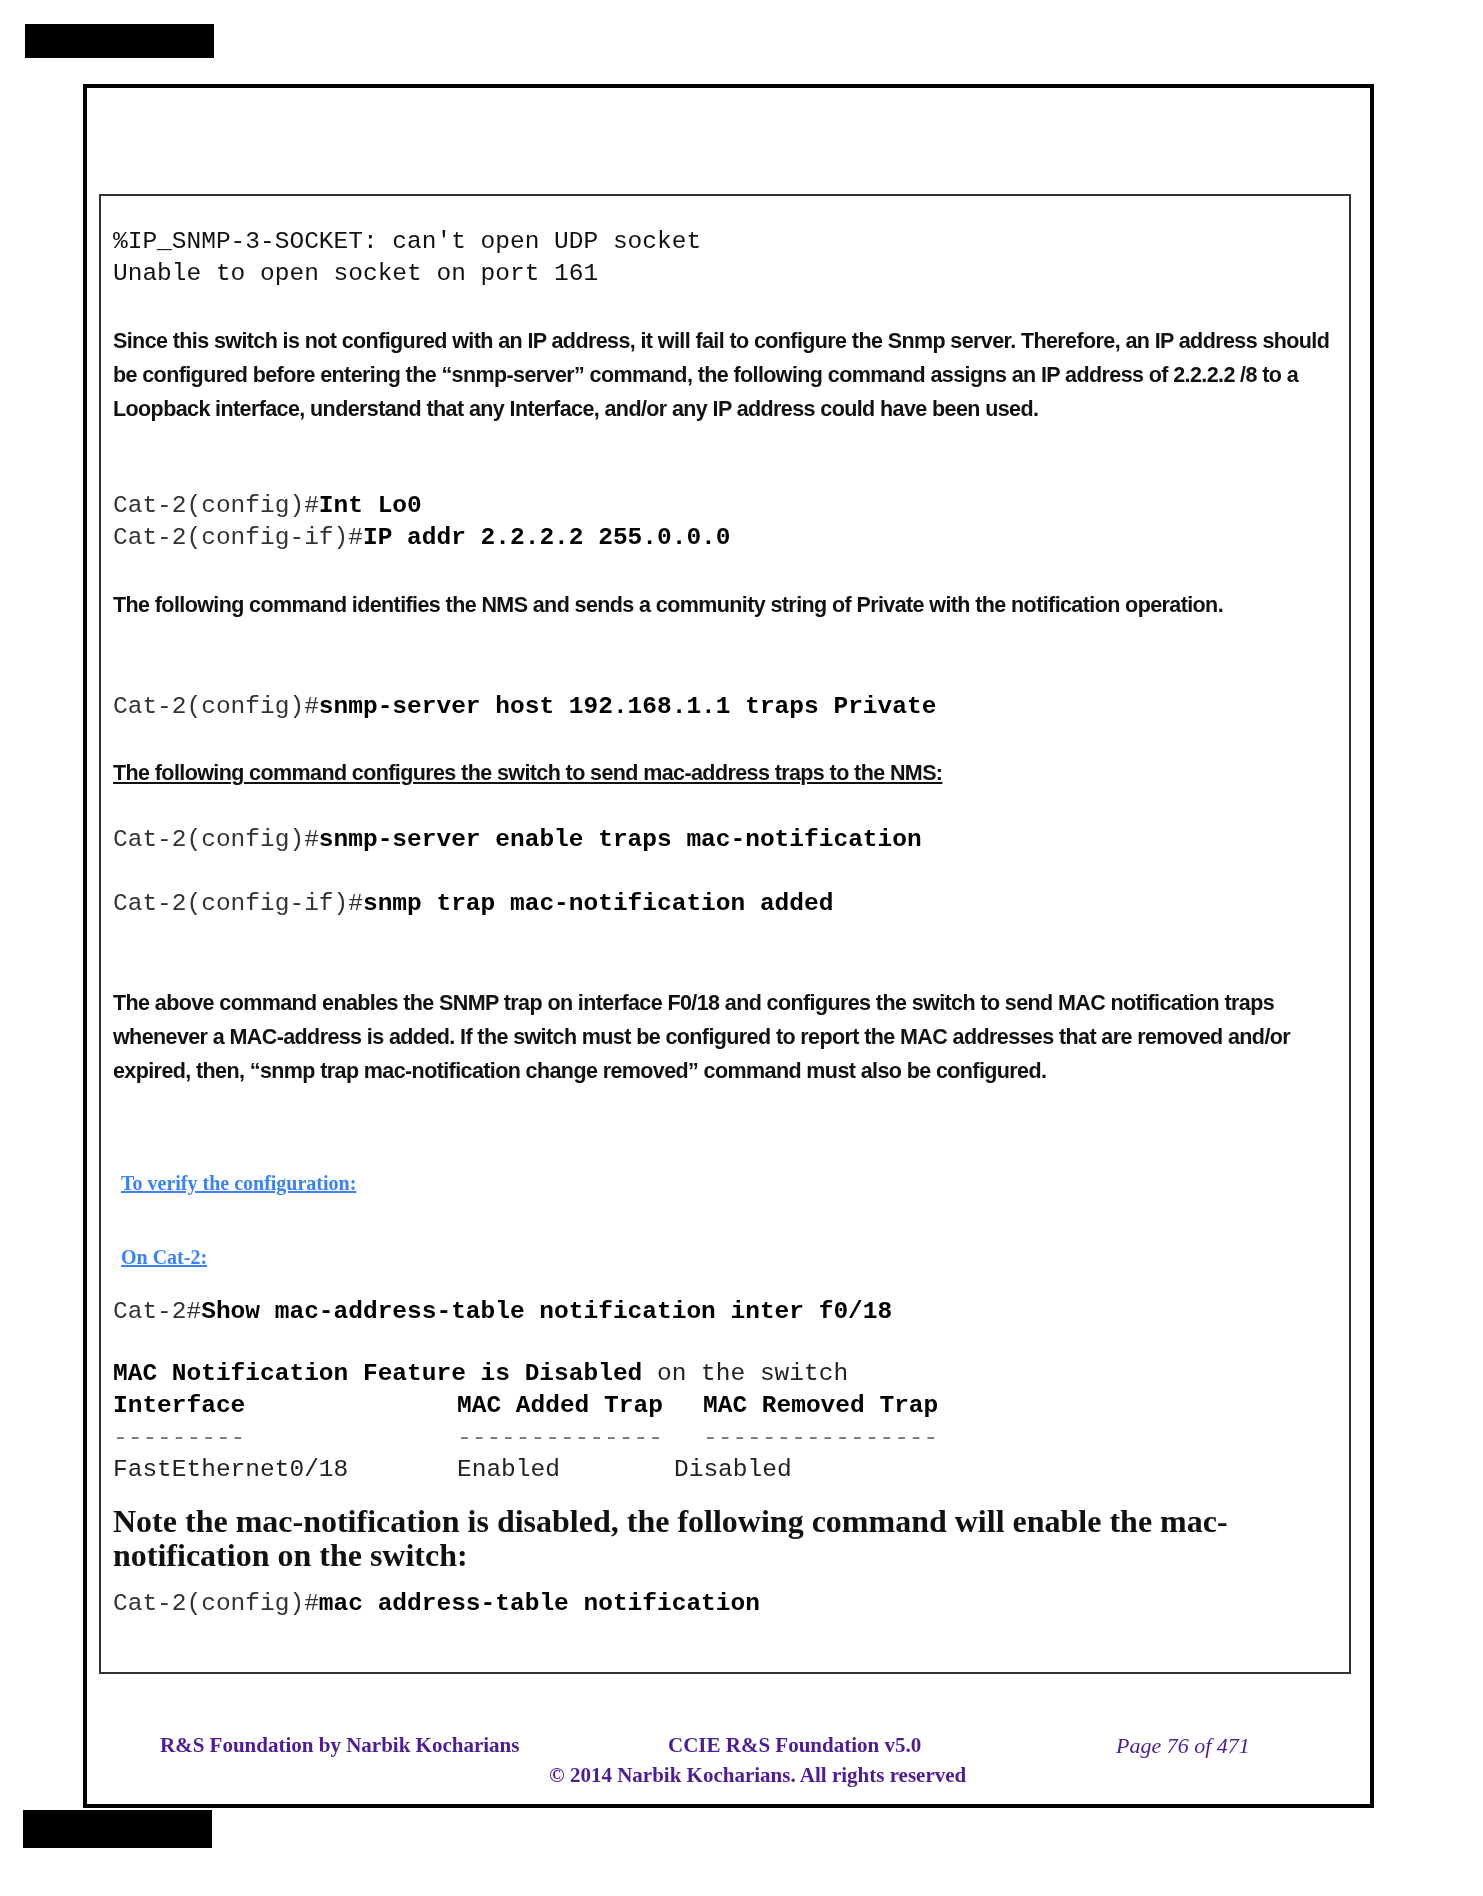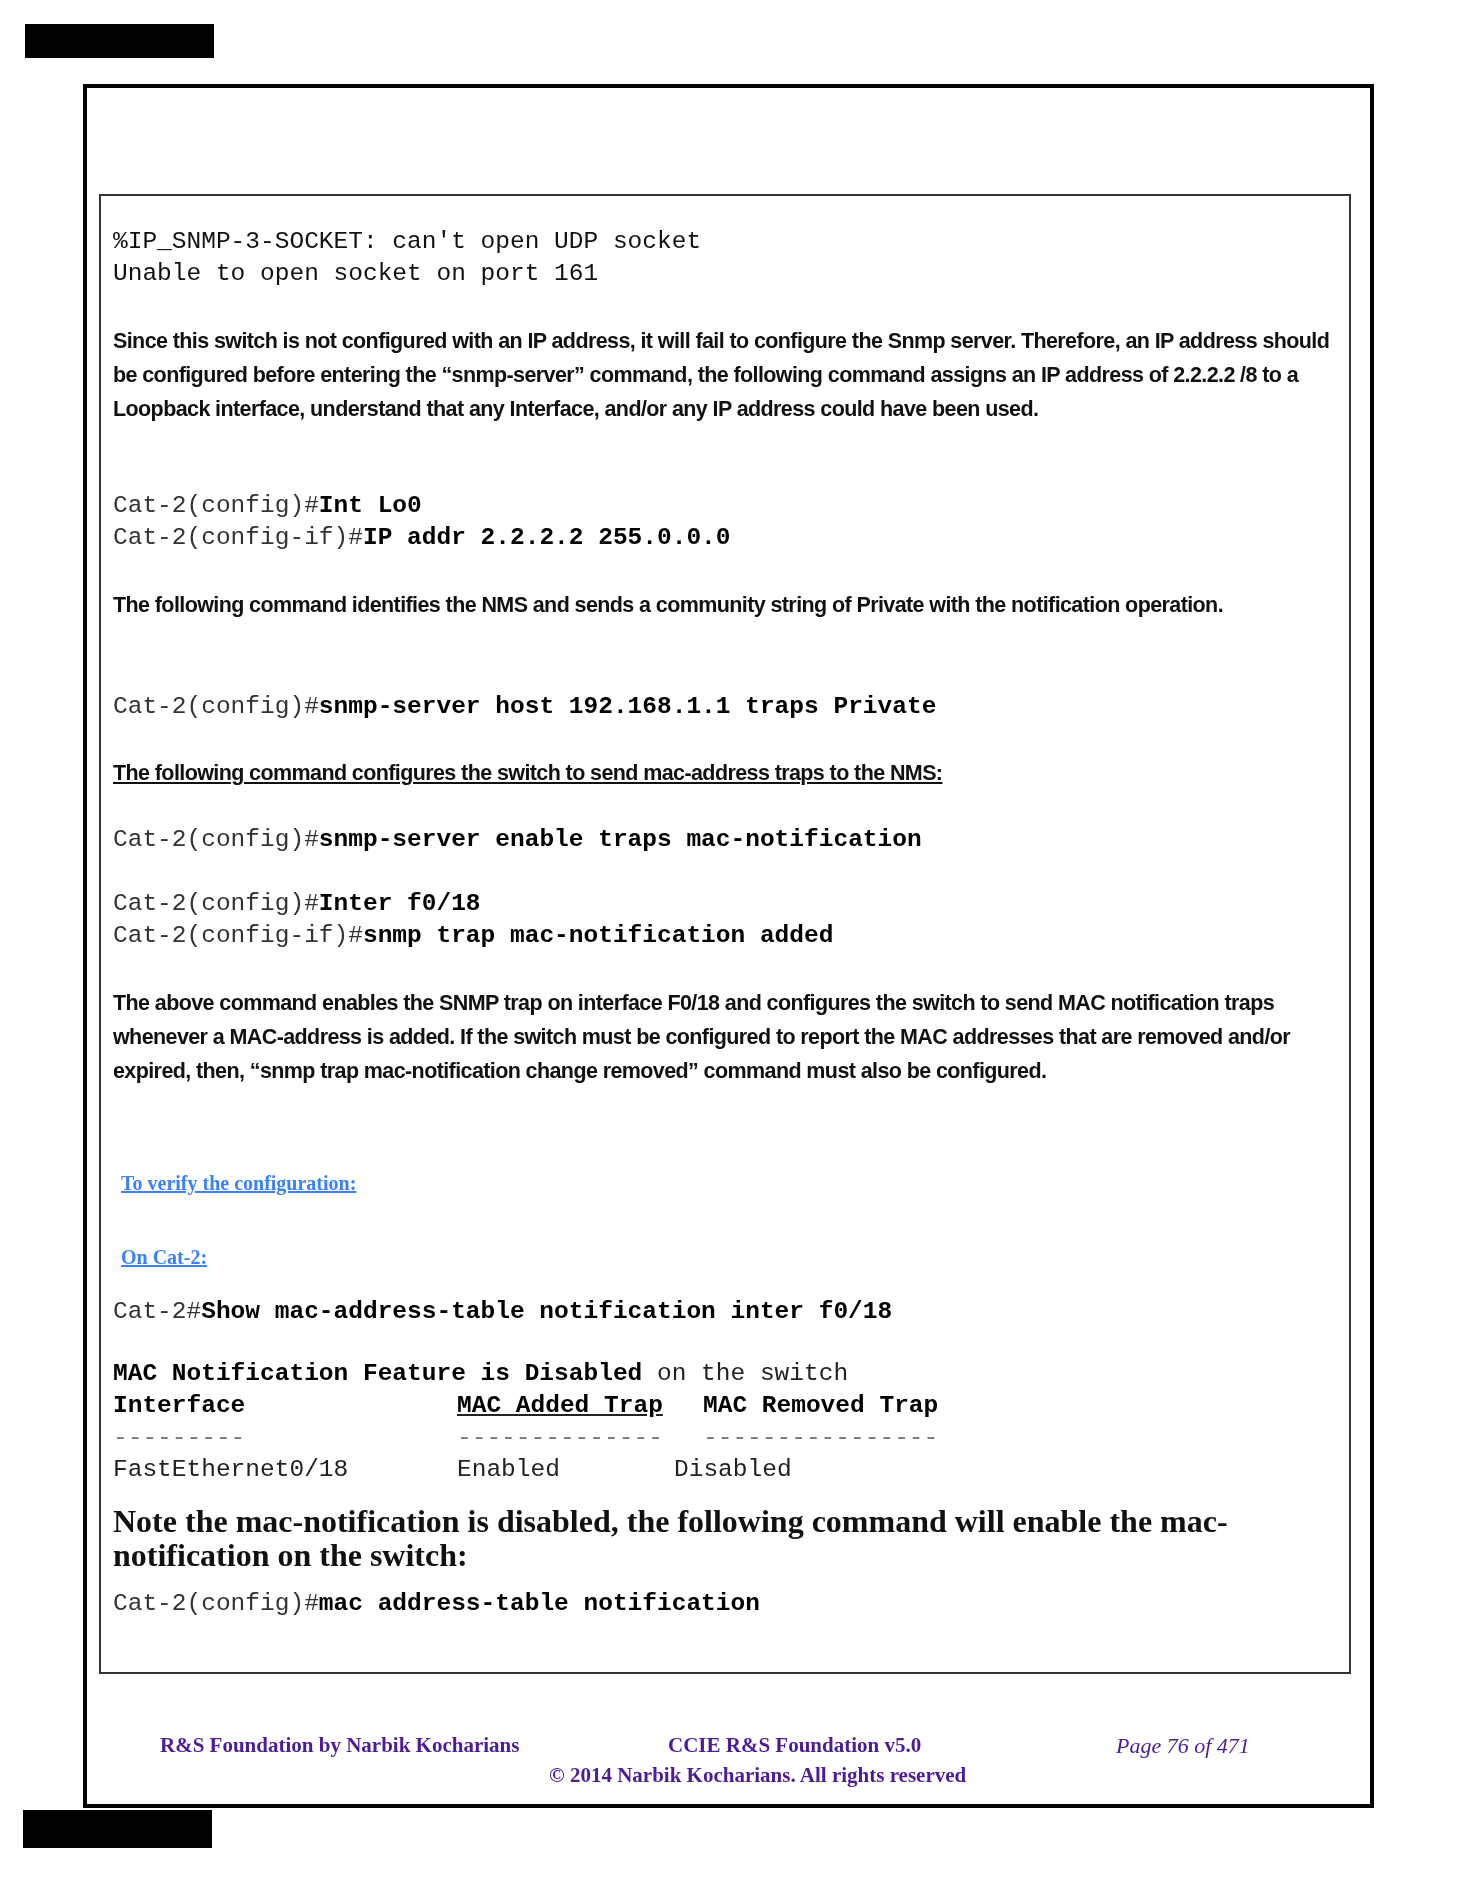--- a/index.html
+++ b/index.html
@@ -133,21 +133,20 @@
     <pre class="mono"><span class="prompt">Cat-2(config)#</span><b>snmp-server host 192.168.1.1 traps Private</b></pre>
   </div>
 
   <p class="prose block" style="top:530px;text-decoration:underline;">The following command configures the switch to send mac-address traps to the NMS:</p>
 
   <div class="block" style="top:598px;">
     <pre class="mono"><span class="prompt">Cat-2(config)#</span><b>snmp-server enable traps mac-notification</b></pre>
   </div>
 
   <div class="block" style="top:662px;">
-    <pre class="mono"><span class="prompt">Cat-2(config)#</span><b>Inter f0/18</b></pre>
     <pre class="mono"><span class="prompt">Cat-2(config-if)#</span><b>snmp trap mac-notification added</b></pre>
   </div>
 
   <p class="prose block" style="top:760px;">The above command enables the SNMP trap on interface F0/18 and configures the switch to send MAC notification traps whenever a MAC-address is added. If the switch must be configured to report the MAC addresses that are removed and/or expired, then, “snmp trap mac-notification change removed” command must also be configured.</p>
 
   <div class="block" style="top:930px;">
     <h2 class="heading">To verify the configuration:</h2>
   </div>
 
   <div class="block" style="top:1004px;">
@@ -155,21 +154,21 @@
   </div>
 
   <div class="block" style="top:1070px;">
     <pre class="mono"><span class="prompt">Cat-2#</span><b>Show mac-address-table notification inter f0/18</b></pre>
   </div>
 
   <div class="block" style="top:1132px;">
     <pre class="mono"><b>MAC Notification Feature is Disabled</b><span> on the switch</span></pre>
     <div style="position:relative;height:32px;">
       <pre class="mono" style="position:absolute;left:0;"><b>Interface</b></pre>
-      <pre class="mono" style="position:absolute;left:344px;text-decoration:underline;"><b>MAC Added Trap</b></pre>
+      <pre class="mono" style="position:absolute;left:344px;"><b>MAC Added Trap</b></pre>
       <pre class="mono" style="position:absolute;left:590px;"><b>MAC Removed Trap</b></pre>
     </div>
     <div style="position:relative;height:32px;color:#777;">
       <pre class="mono" style="position:absolute;left:0;color:#777;">---------</pre>
       <pre class="mono" style="position:absolute;left:344px;color:#777;">--------------</pre>
       <pre class="mono" style="position:absolute;left:590px;color:#777;">----------------</pre>
     </div>
     <div style="position:relative;height:32px;">
       <pre class="mono" style="position:absolute;left:0;">FastEthernet0/18</pre>
       <pre class="mono" style="position:absolute;left:344px;">Enabled</pre>

